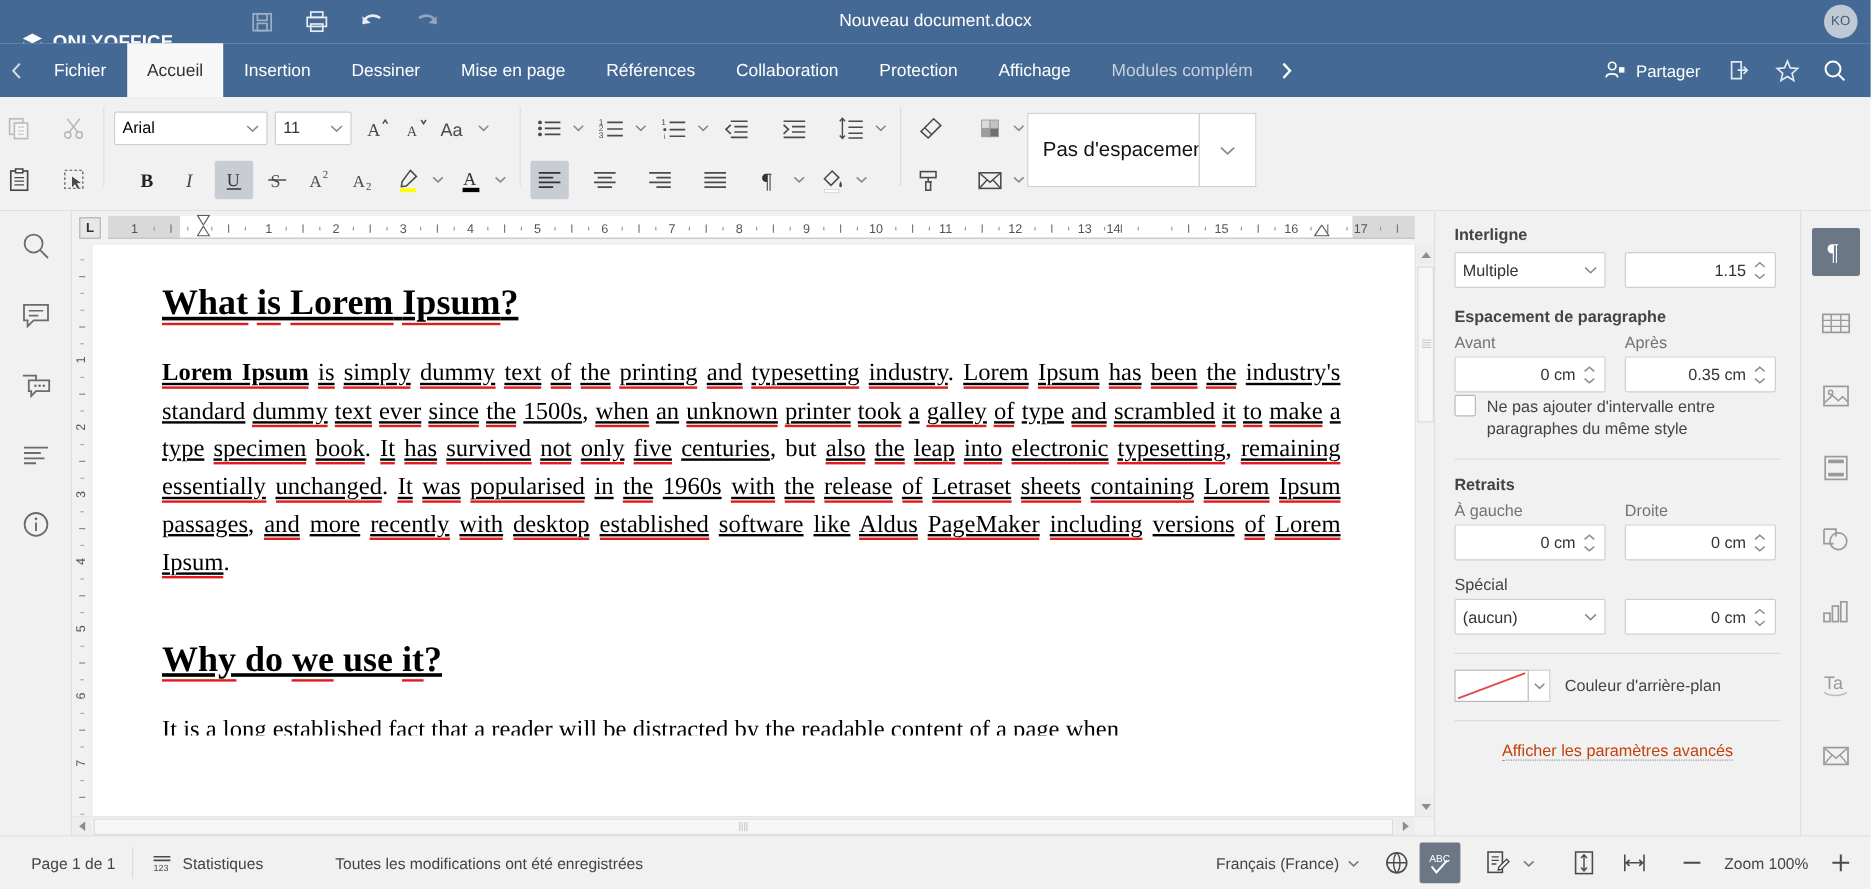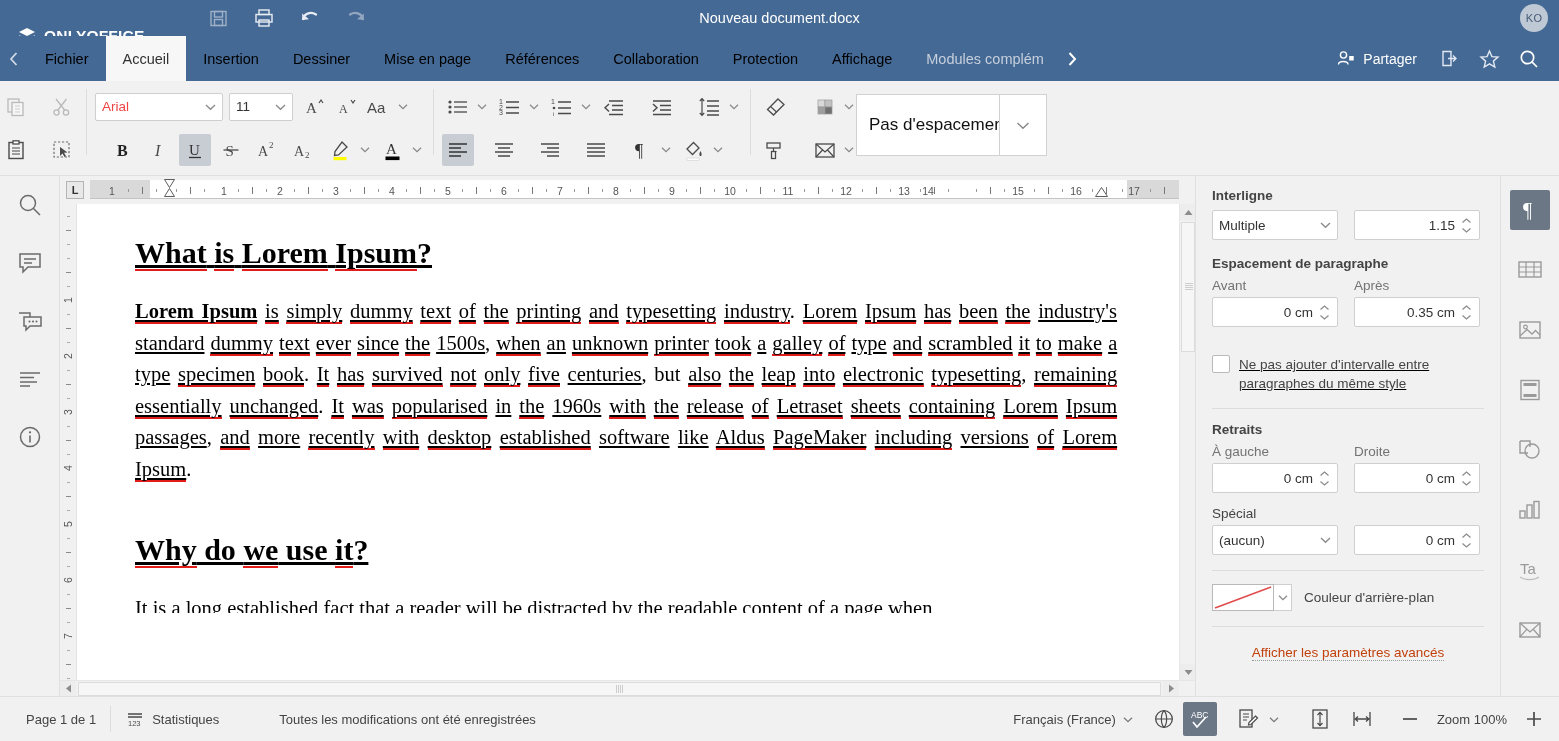--- a/index.html
+++ b/index.html
@@ -31,21 +31,21 @@
   }
 
   
   .tabbar{
     height:45px; background:#446995; display:flex; align-items:flex-end;
     position:relative; flex:0 0 45px;
   }
   .tab-back{ width:28px;height:45px;display:flex;align-items:center;justify-content:center;cursor:pointer;}
   .tabs{ display:flex; align-items:flex-end; height:45px; }
   .tab{
-    color:#000000; font-size:14.5px; padding:0 17px; height:45px;
+    color:#ffffff; font-size:14.5px; padding:0 17px; height:45px;
     display:flex; align-items:center; cursor:pointer; white-space:nowrap;
   }
   .tab.active{ background:#f7f7f7; color:#333; }
   .tab.dim{ color:#c6cfdc; }
   .tab-fwd{ width:22px;height:45px;display:flex;align-items:center;justify-content:center;cursor:pointer;}
   .tabbar-right{
     position:absolute; right:10px; bottom:0; height:45px; display:flex; align-items:center; gap:0px;
   }
   .share-btn{ display:flex;align-items:center;gap:7px;color:#fff;font-size:14px;padding:0 12px;height:45px;cursor:pointer;justify-content:space-between;}
   .tb-right-ico{ width:40px;height:45px;display:flex;align-items:center;justify-content:center;cursor:pointer;}
@@ -64,21 +64,21 @@
   }
   .ico-btn.on{ background:#c8cdd3; }
   .ico-btn.disabled{ opacity:.42; }
   .caret{ width:16px;height:32px;display:flex;align-items:center;justify-content:center;cursor:pointer;}
   .vsep{ width:1px; height:66px; background:#dcdcdc; margin:8px 8px 0 8px; align-self:flex-start; }
 
   .fontbox{
     width:128px;height:28px;background:#fff;border:1px solid #cfcfcf;border-radius:2px;
     display:flex;align-items:center;padding:0 6px; cursor:pointer;
   }
-  .fontbox .val{ flex:1; font-size:13.5px; color:#ef4444; }
+  .fontbox .val{ flex:1; font-size:13.5px; color:#000000; }
   .sizebox{
     width:64px;height:28px;background:#fff;border:1px solid #cfcfcf;border-radius:2px;
     display:flex;align-items:center;padding:0 6px;margin-left:6px; cursor:pointer;
   }
   .sizebox .val{ flex:1; font-size:13.5px; color:#333; }
 
   
   .styles{
     display:flex; margin-top:13px; height:62px; align-items:stretch;
   }
@@ -166,21 +166,21 @@
   }
   .rp-h{ font-size:13.5px; font-weight:bold; color:#444; margin-bottom:7px; }
   .rp-l{ font-size:13.5px; color:#444; }
   .rp-row{ display:flex; gap:16px; }
   .fld{ width:126px; height:30px; background:#fff; border:1px solid #cfcfcf; border-radius:2px;
         display:flex; align-items:center; padding:0 6px; cursor:pointer;}
   .fld .txt{ font-size:13.5px; color:#333; }
   .fld.num .txt{ flex:1; text-align:right; padding-right:4px; }
   .fld .arrowbox{ width:14px; display:flex; flex-direction:column; align-items:center; justify-content:center; gap:3px;}
   .hrline{ height:1px; background:#dcdcdc; margin:15px 0 13px 0; }
-  .chk-row{ display:flex; gap:9px; margin-top:28px;text-decoration:underline; }
+  .chk-row{ display:flex; gap:9px; margin-top:2px; }
   .chk{ width:18px;height:18px;background:#fff;border:1px solid #b9b9b9;border-radius:2px;flex:0 0 18px;cursor:pointer;}
   .chk-lbl{ font-size:13.5px; color:#444; line-height:19px; }
   .lbl-row{ display:flex; gap:16px; margin-bottom:4px; margin-top:2px;}
   .lbl-row > div{ width:126px; font-size:13.5px; color:#737373;}
   .color-row{ display:flex; align-items:center; gap:12px; }
   .color-swatch{
     width:62px;height:27px;background:#fff;border:1px solid #b9b9b9; position:relative; overflow:hidden;cursor:pointer;
   }
   .color-caret{ width:18px;height:27px;border:1px solid #cfcfcf;border-left:none;background:#fff;
       display:flex;align-items:center;justify-content:center;cursor:pointer;}

